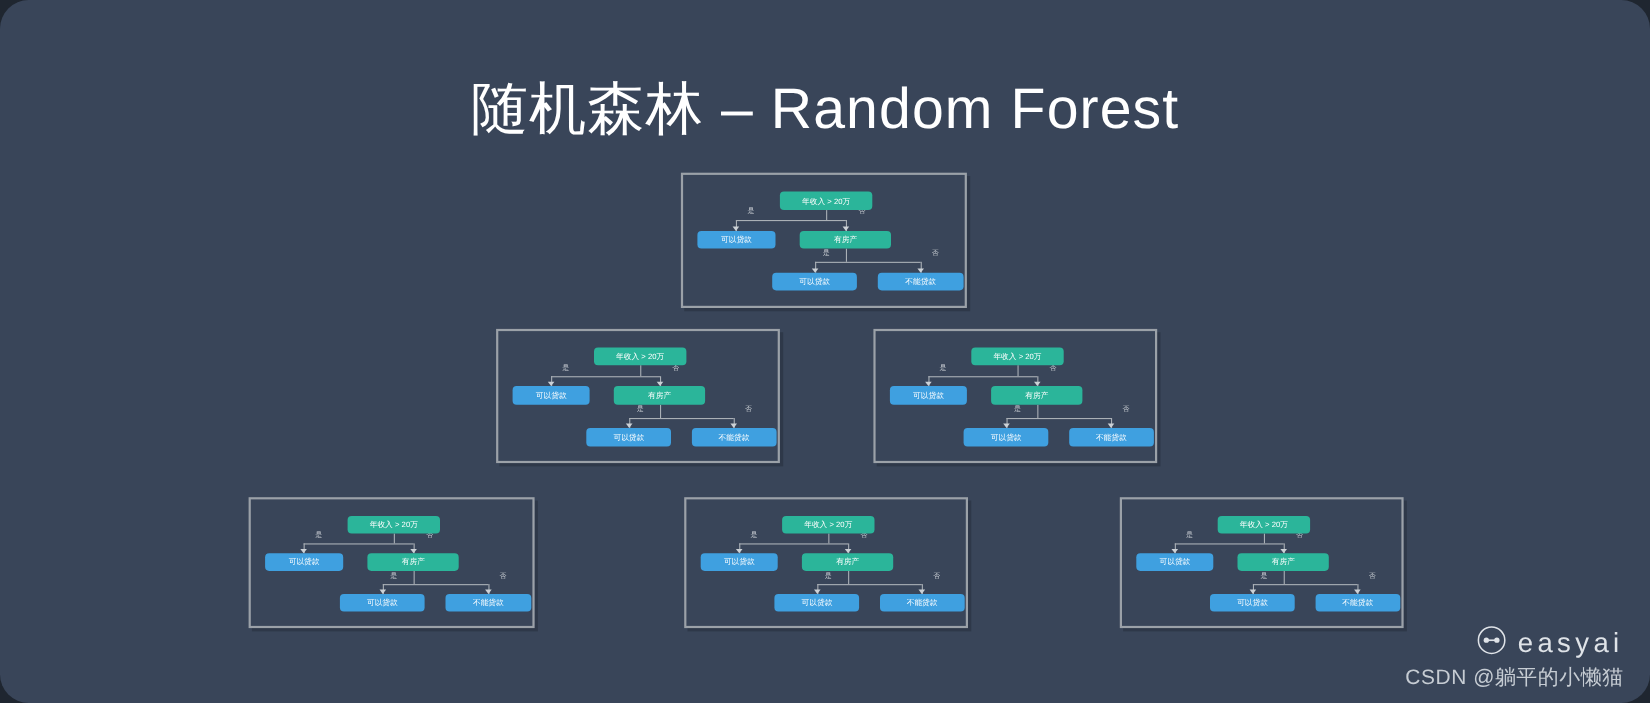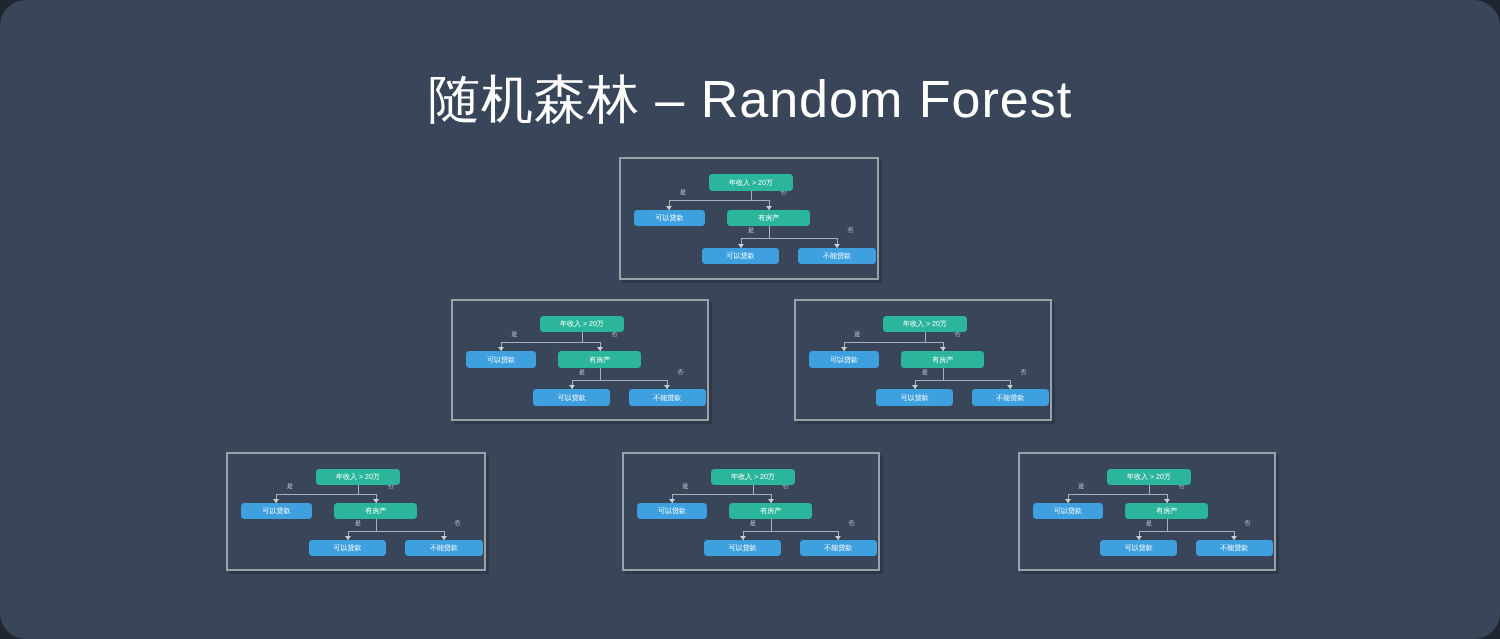--- a/index.html
+++ b/index.html
@@ -265,14 +265,28 @@
           <div class="edge-label" style="left: 217.529px; top: 64.9815px; width: 20px; font-size: 6.3px;">否</div>
           <div class="node teal" style="left: 87.0882px; top: 14.963px; width: 83.8235px; height: 15.7593px; font-size: 7px; border-radius: 3.67647px;">年收入 &gt; 20万</div>
           <div class="node blue" style="left: 12.8235px; top: 49.2222px; width: 70.5882px; height: 15.7593px; font-size: 7px; border-radius: 3.67647px;">可以贷款</div>
           <div class="node teal" style="left: 105.471px; top: 49.2222px; width: 82.3529px; height: 15.7593px; font-size: 7px; border-radius: 3.67647px;">有房产</div>
           <div class="node blue" style="left: 80.4706px; top: 86.2222px; width: 76.4706px; height: 15.7593px; font-size: 7px; border-radius: 3.67647px;">可以贷款</div>
           <div class="node blue" style="left: 176.059px; top: 86.2222px; width: 76.4706px; height: 15.7593px; font-size: 7px; border-radius: 3.67647px;">不能贷款</div>
         </div>
       </div>
     </div>
 
+  <div id="branding">
+    <div id="logo-row">
+      <span id="logo-mark">
+        <svg width="28" height="28" viewBox="0 0 28 28" aria-hidden="true">
+          <circle cx="14" cy="14" r="12" fill="none" stroke="#dfe3e8" stroke-width="1.4"></circle>
+          <circle cx="9.2" cy="14" r="2.4" fill="#dfe3e8"></circle>
+          <circle cx="18.8" cy="14" r="2.4" fill="#dfe3e8"></circle>
+          <rect x="9.2" y="13.3" width="9.6" height="1.5" fill="#dfe3e8"></rect>
+        </svg>
+      </span>
+      <span id="logo-text">easyai</span>
+    </div>
+    <div id="csdn-text">CSDN @躺平的小懒猫</div>
+  </div>
 
 </div>
 
 </body></html>

